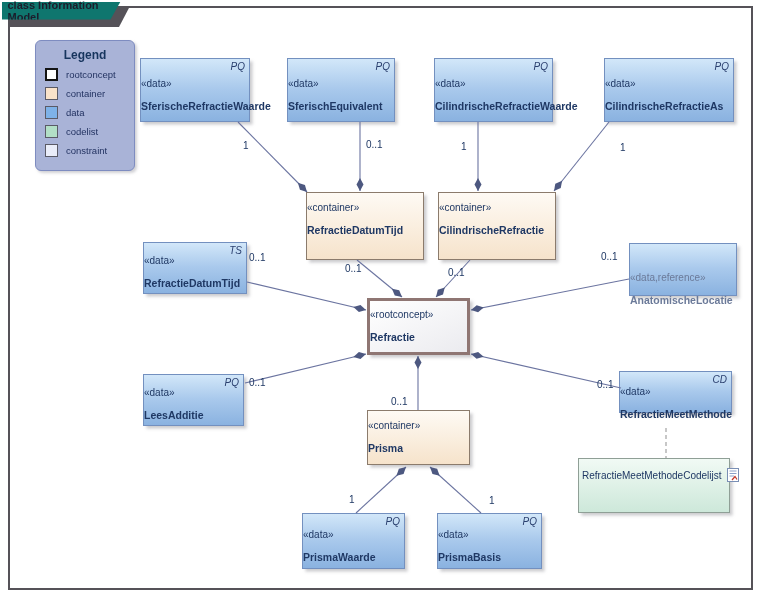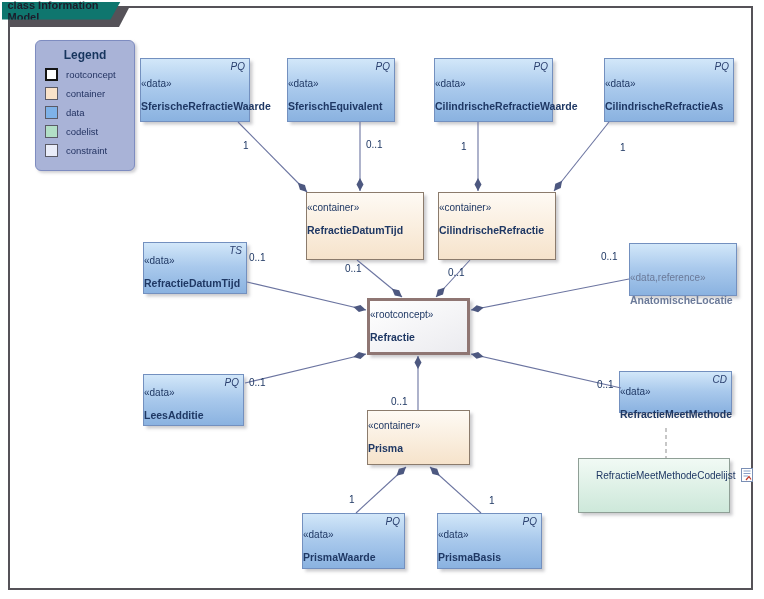--- a/index.html
+++ b/index.html
@@ -61,21 +61,21 @@
   }
   .node .body { display:flex; flex-direction:column; gap:11px; }
   .node .stereo { font-size:10px; line-height:11px; }
   .node .name  { font-size:10.5px; font-weight:bold; line-height:12px; }
   .node .tag {
     position:absolute; top:2px; right:4px; font-size:10px; font-style:italic;
     color:#2a3f6e;
   }
   .muted .stereo, .muted .name { color:#6b7a99; }
   .cl-row {
-    display:flex; align-items:center; gap:5px; padding:9px 4px 0 17px;
+    display:flex; align-items:center; gap:5px; padding:9px 4px 0 3px;
     font-size:10px; color:#1f3864;
   }
   
   .wires { position:absolute; left:0; top:0; width:764px; height:599px; pointer-events:none; }
   .mult {
     position:absolute; font-size:10px; color:#1f3864; white-space:nowrap;
   }
 </style>
 </head>
 <body>

